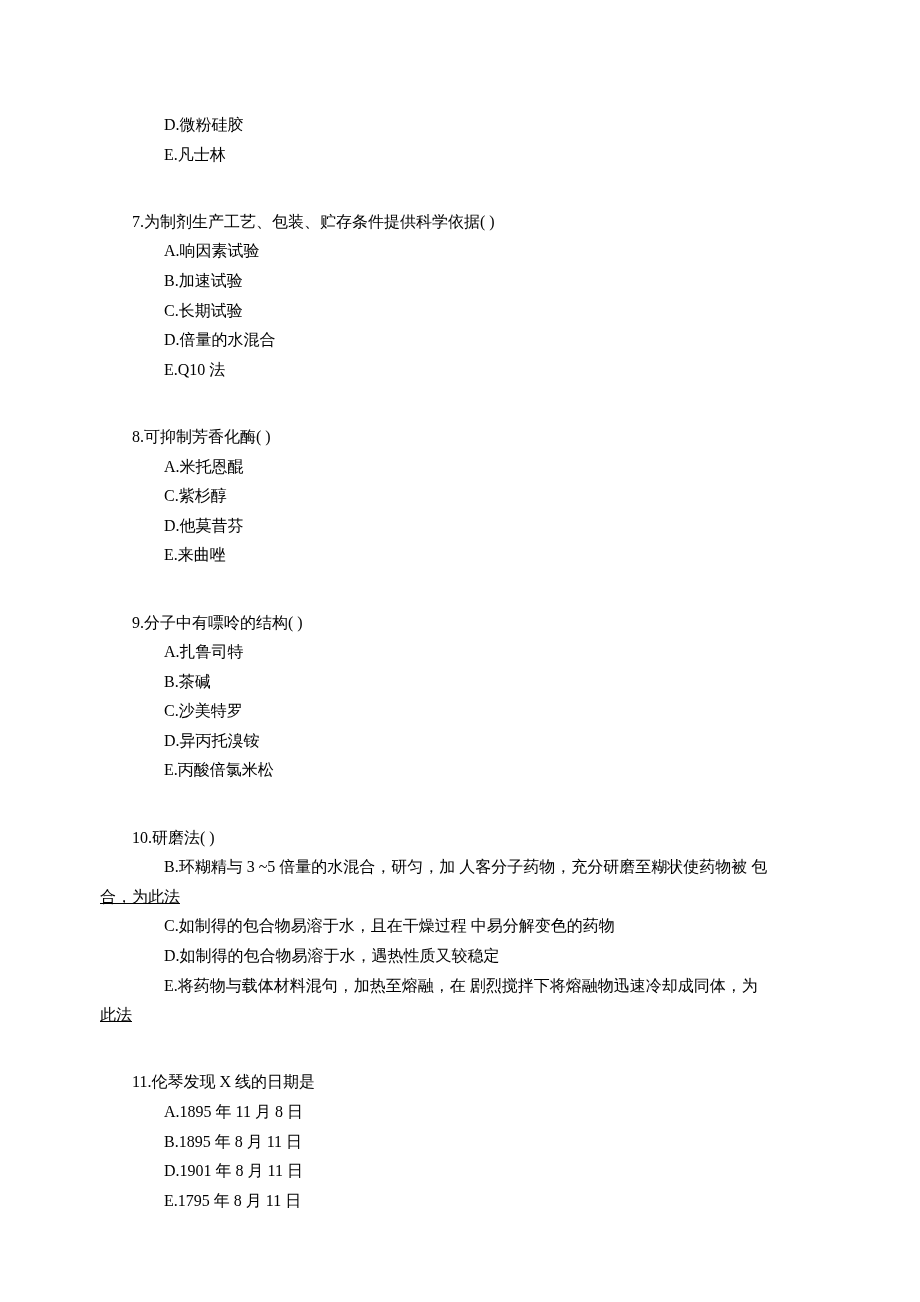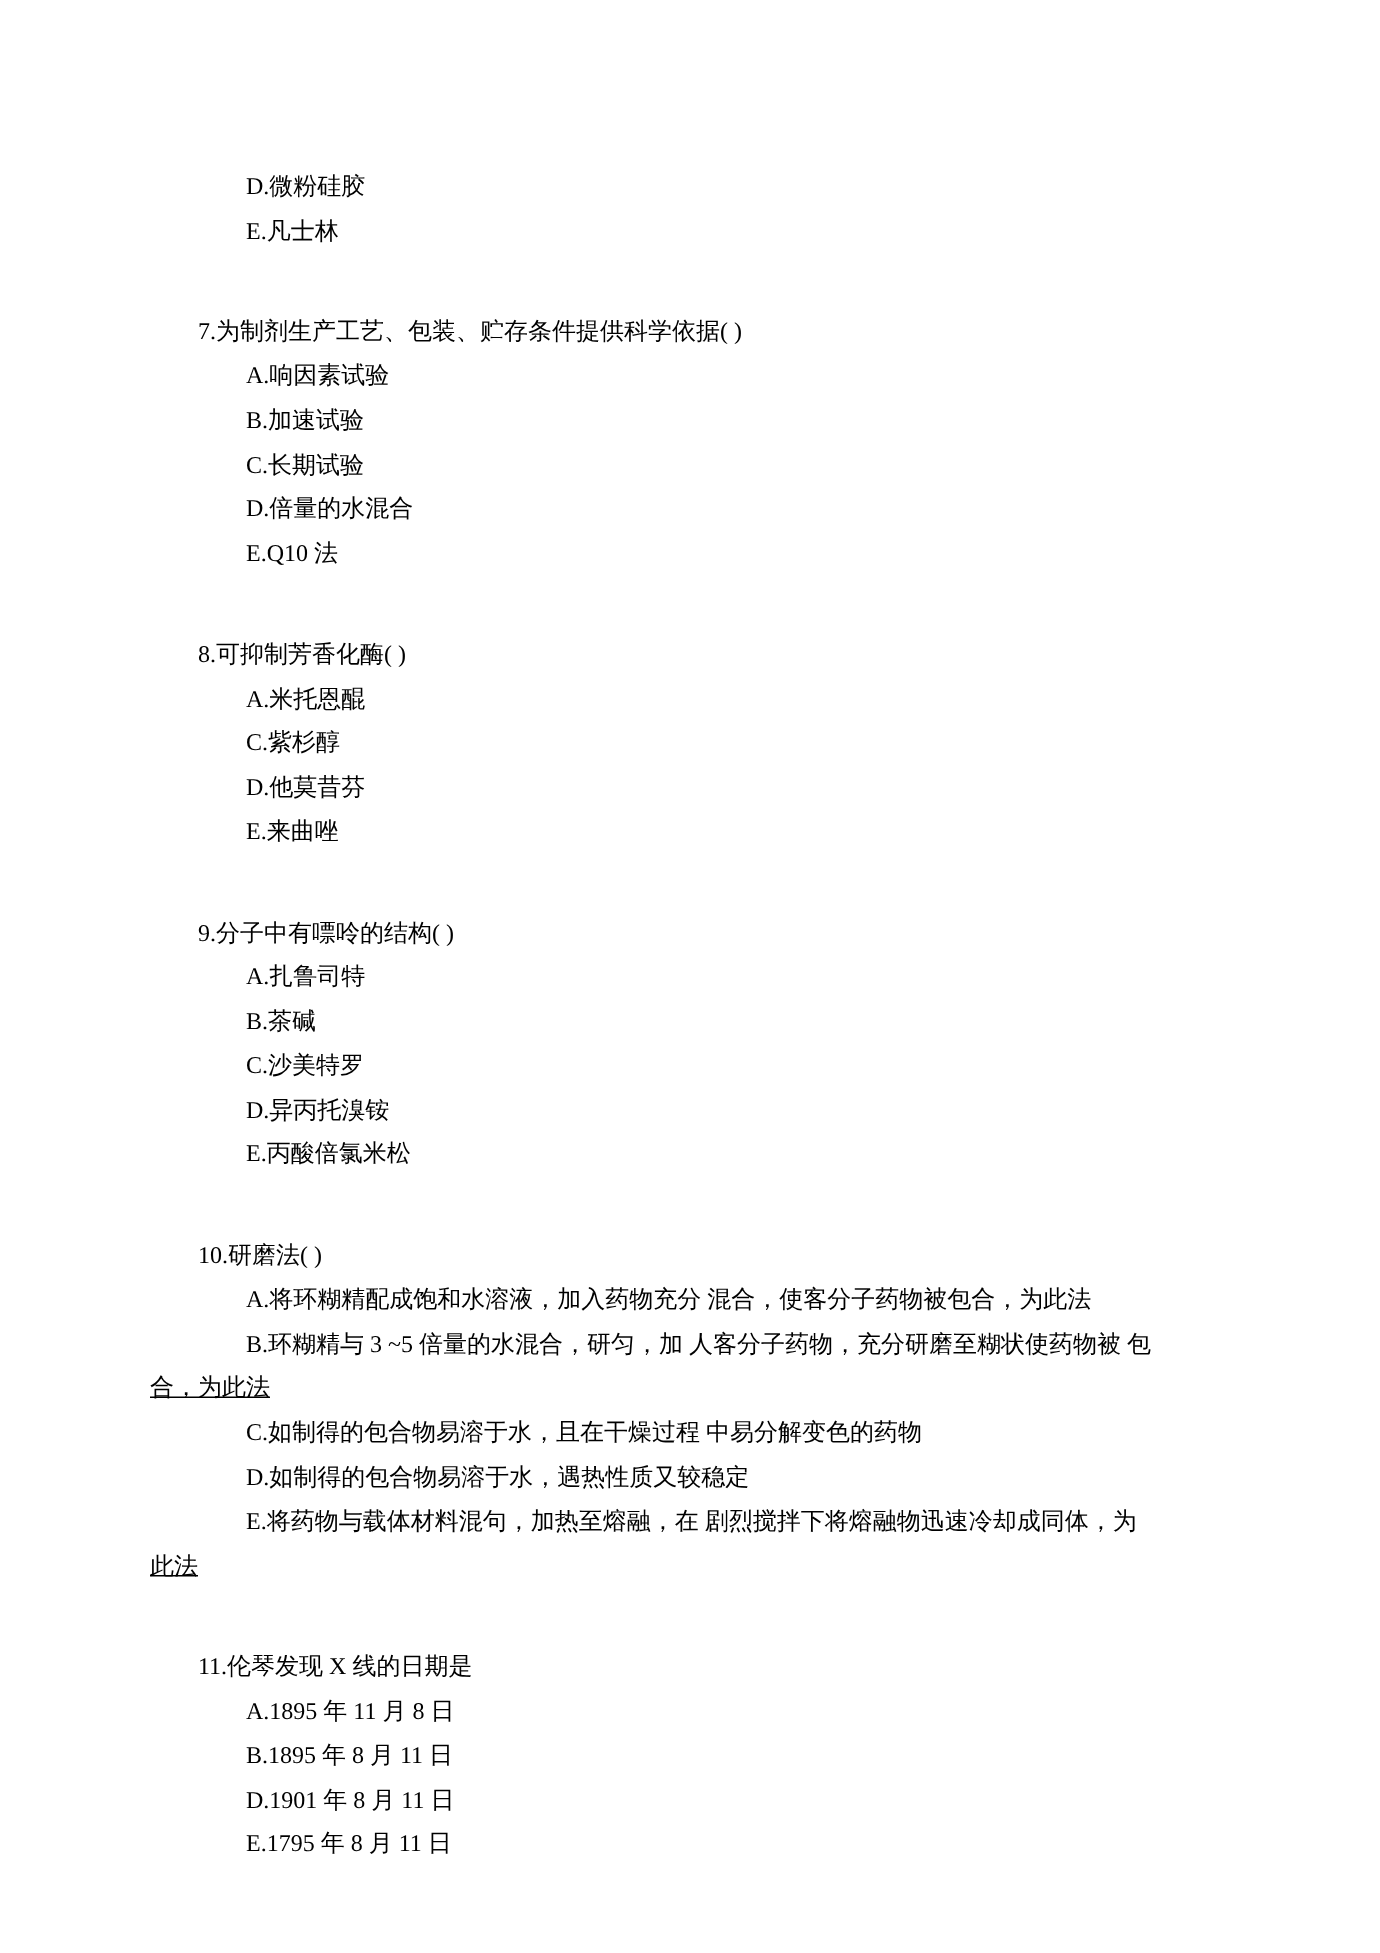--- a/index.html
+++ b/index.html
@@ -58,21 +58,20 @@
   <div class="question-text">9.分子中有嘌呤的结构( )</div>
   <div class="option">A.扎鲁司特</div>
   <div class="option">B.茶碱</div>
   <div class="option">C.沙美特罗</div>
   <div class="option">D.异丙托溴铵</div>
   <div class="option">E.丙酸倍氯米松</div>
 </div>
 <br>
 <div class="question-block">
   <div class="question-text">10.研磨法( )</div>
-  <div class="option">A.将环糊精配成饱和水溶液，加入药物充分 混合，使客分子药物被包合，为此法</div>
   <div class="option">B.环糊精与 3 ~5 倍量的水混合，研匀，加 人客分子药物，充分研磨至糊状使药物被 包</div>
   <div class="continuation">合，为此法</div>
   <div class="option">C.如制得的包合物易溶于水，且在干燥过程 中易分解变色的药物</div>
   <div class="option">D.如制得的包合物易溶于水，遇热性质又较稳定</div>
   <div class="option">E.将药物与载体材料混句，加热至熔融，在 剧烈搅拌下将熔融物迅速冷却成同体，为</div>
   <div class="continuation">此法</div>
 </div>
 <br>
 <div class="question-block">
   <div class="question-text">11.伦琴发现 X 线的日期是</div>

